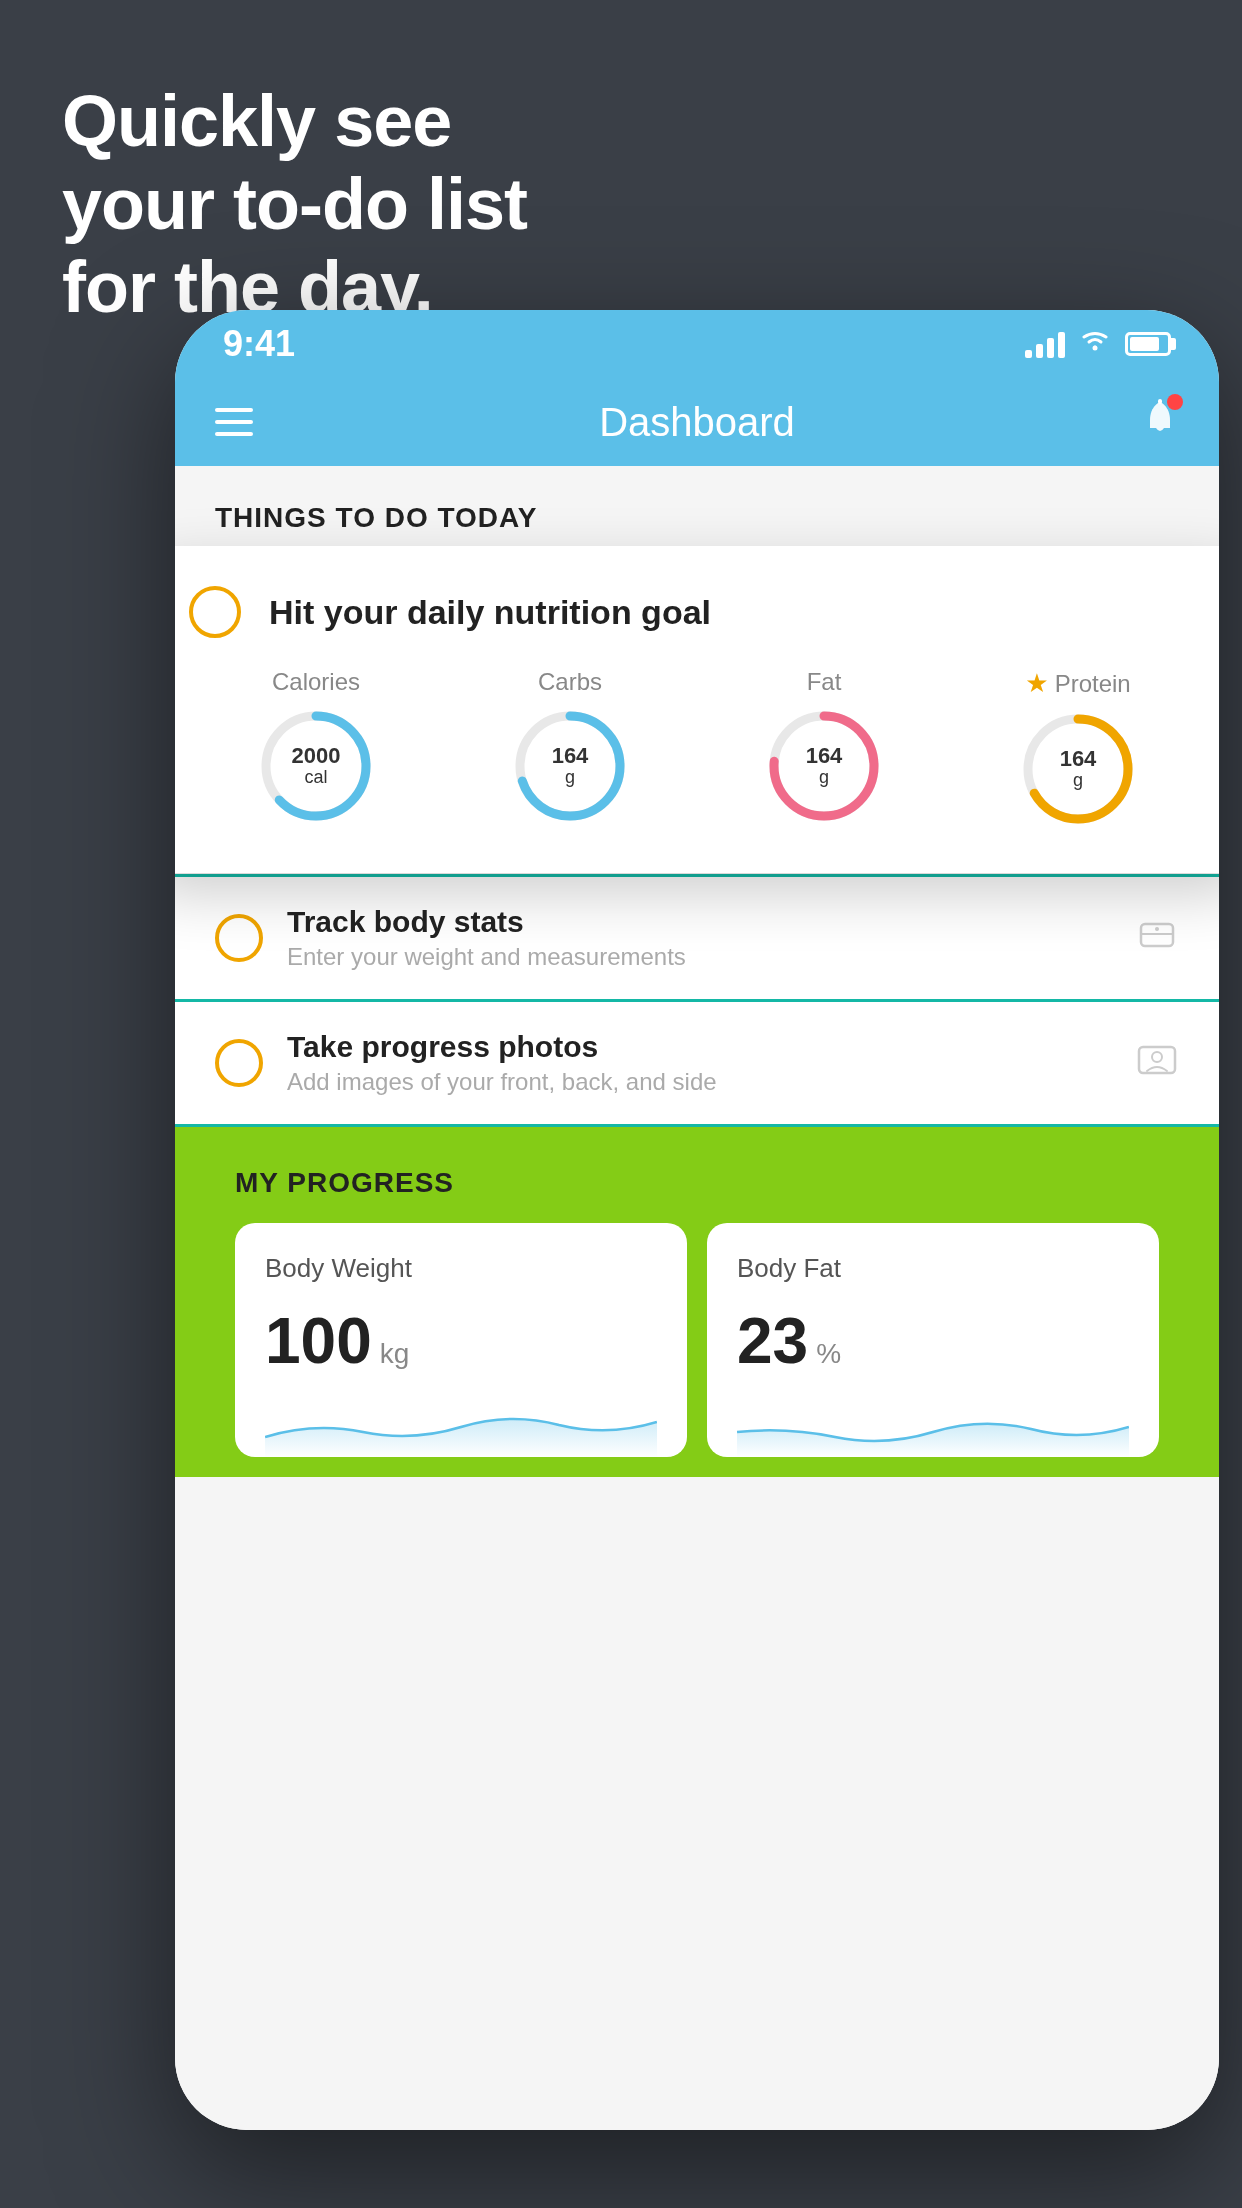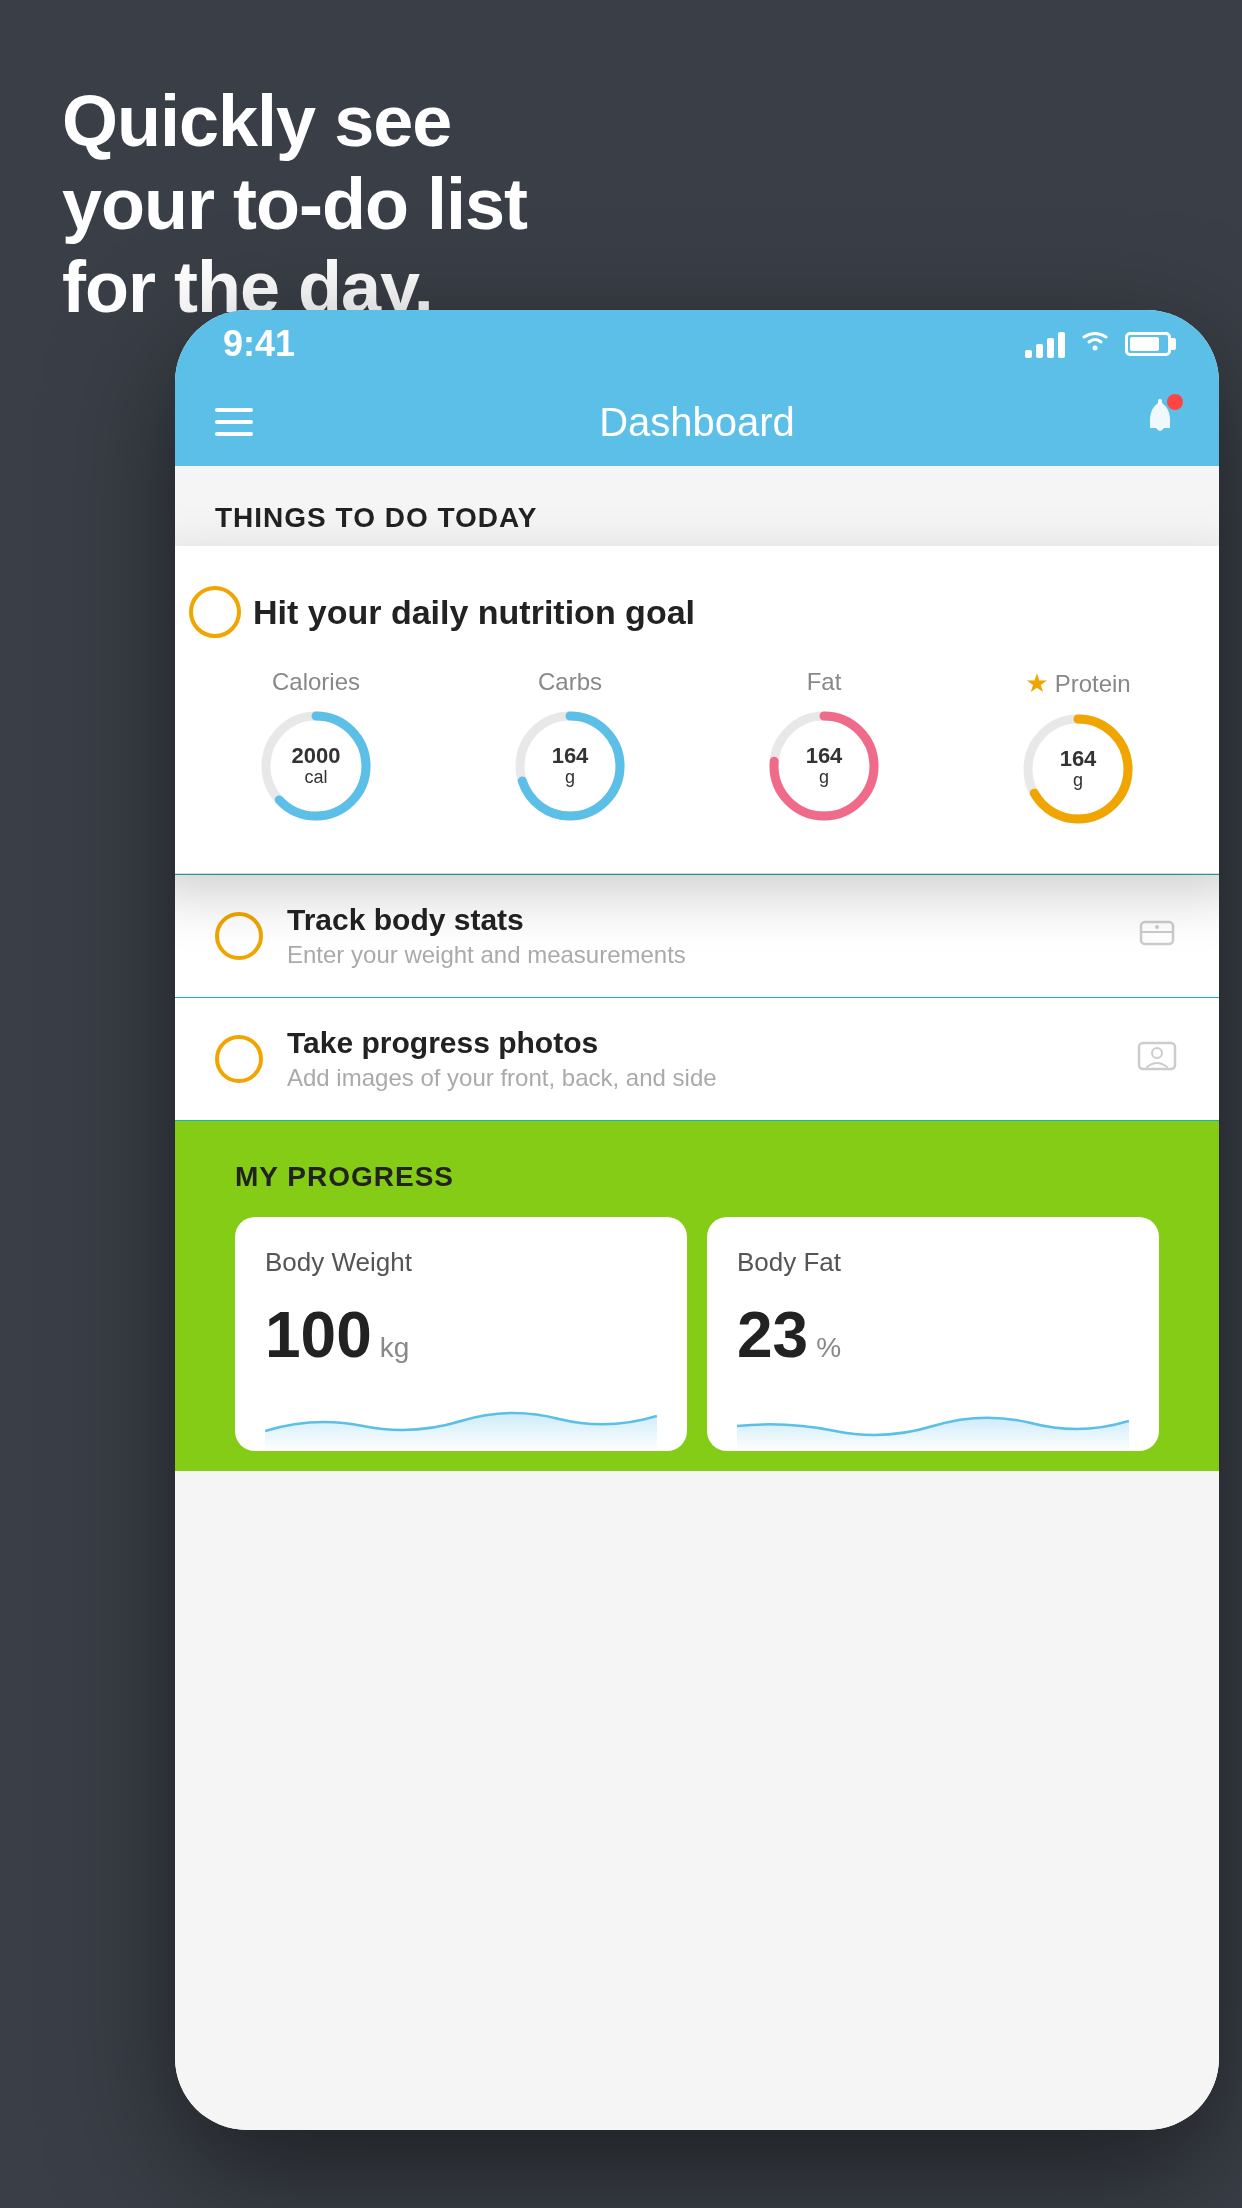--- a/index.html
+++ b/index.html
@@ -192,21 +192,21 @@
       background: #ffffff;
       border-radius: 24px;
       padding: 40px 44px 44px 44px;
       box-shadow: 0 20px 60px rgba(0,0,0,0.2);
       z-index: 10;
     }
 
     .nutrition-card-header {
       display: flex;
       align-items: center;
-      gap: 12px;
+      gap: 28px;
       margin-bottom: 30px;
     }
 
     .circle-check-empty {
       width: 52px;
       height: 52px;
       border: 4px solid #f0a500;
       border-radius: 50%;
       flex-shrink: 0;
     }
@@ -278,21 +278,21 @@
     
     .todo-list {
       background: #ffffff;
       margin-top: 200px;
     }
 
     .todo-item {
       display: flex;
       align-items: center;
       padding: 28px 40px;
-      border-bottom: 1px solid #14b8a6;
+      border-bottom: 3px solid #14b8a6;
       gap: 24px;
       position: relative;
     }
 
     .todo-circle-green {
       width: 48px;
       height: 48px;
       border: 4px solid #4cce7a;
       border-radius: 50%;
       flex-shrink: 0;

